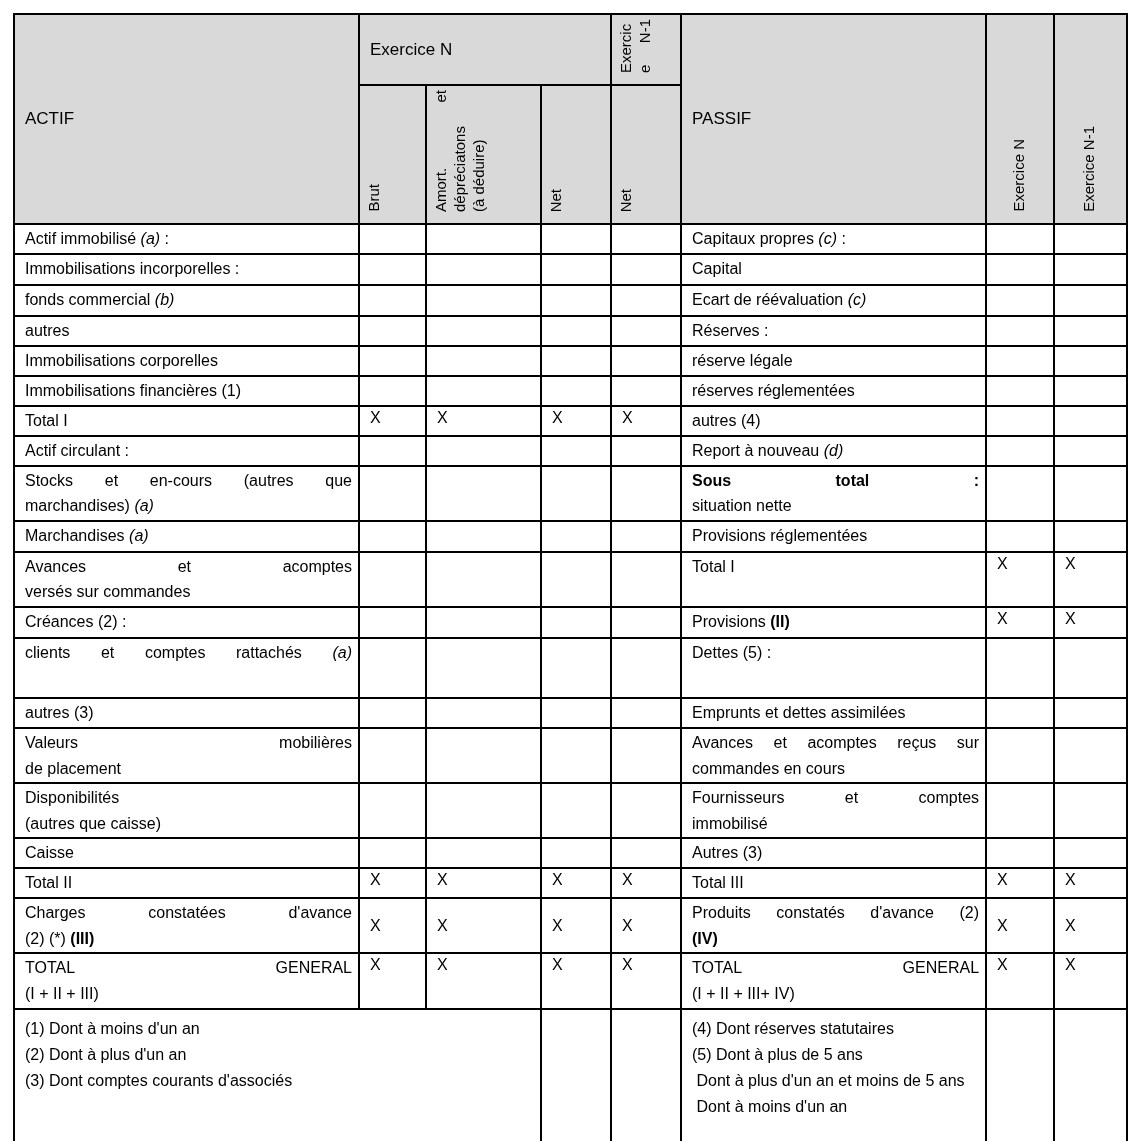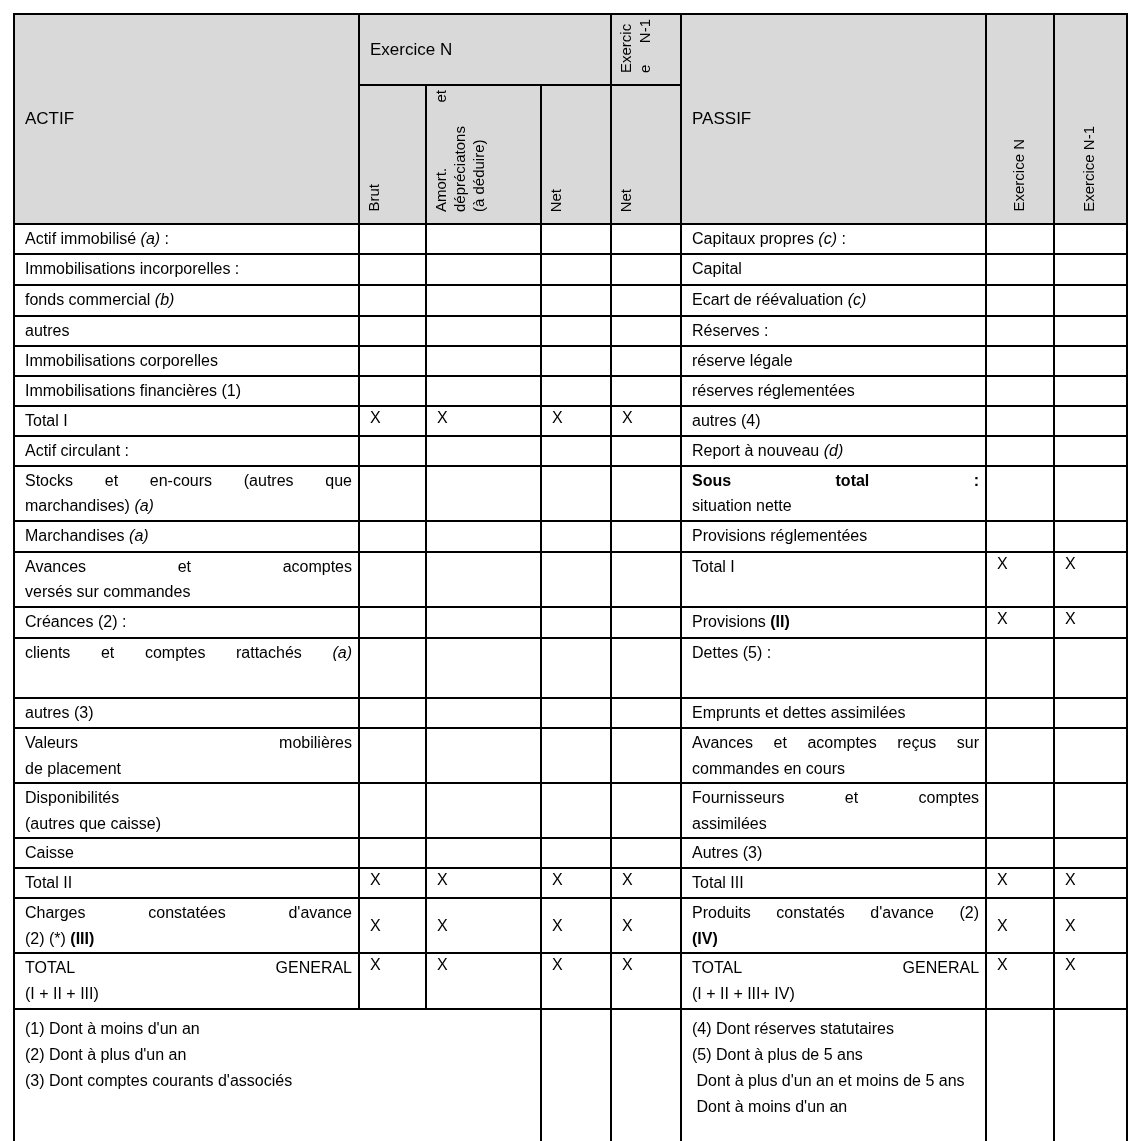--- a/index.html
+++ b/index.html
@@ -314,21 +314,21 @@
           <td class="label">
             <div class="line">Disponibilités</div>
             <div class="line">(autres que caisse)</div>
           </td>
           <td class="x-cell"></td>
           <td class="x-cell"></td>
           <td class="x-cell"></td>
           <td class="x-cell"></td>
           <td class="label">
             <div class="line just">Fournisseurs et comptes</div>
-            <div class="line">assimilées</div>
+            <div class="line">immobilisé</div>
           </td>
           <td class="x-cell"></td>
           <td class="x-cell"></td>
         </tr>
         <tr style="height: 28px;">
           <td class="label">
             <div class="line">Caisse</div>
           </td>
           <td class="x-cell"></td>
           <td class="x-cell"></td>

